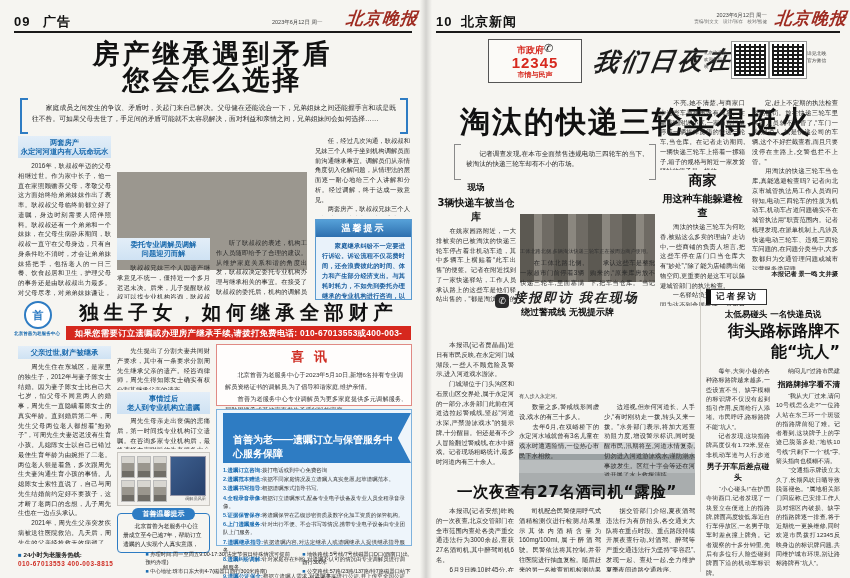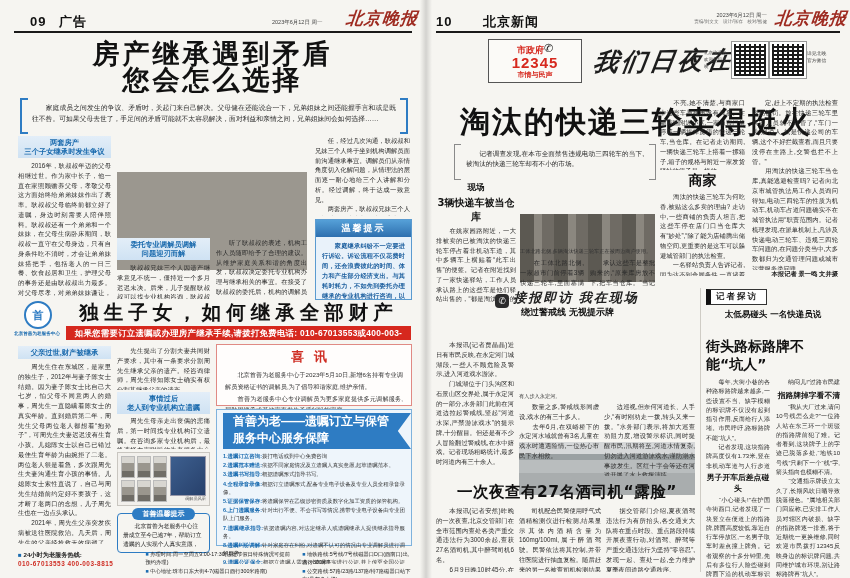--- a/index.html
+++ b/index.html
@@ -24,22 +24,22 @@
         line-height:1.25;padding:2px 0;}
   .tipbox{border:1px solid #5b9bd0;background:#e9f2fa;}
   .tipbox .tt{background:linear-gradient(#55a0d8,#2e6fae);color:#fff;font-weight:bold;
               font-size:9px;text-align:center;padding:2px 0;letter-spacing:2px;}
   .tipbox .tb{font-size:6.2px;line-height:1.6;color:#1b5e9e;font-weight:bold;
               padding:4px 6px;text-align:justify;white-space:pre-line;}
   .goodnews{border:1px solid #e08a84;background:#fffdfc;}
   .goodnews .gt{color:#cf2e24;font-weight:bold;font-size:13px;text-align:center;letter-spacing:10px;padding:3px 0 1px;}
   .goodnews .gb{font-size:6.2px;line-height:1.9;color:#333;padding:2px 8px;text-align:justify;white-space:pre-line;}
   .svc{background:#eef5fb;border:1px solid #7fb2dc;}
-  .svcttl{display:inline-block;background:#2e7cc3;color:#fff;font-weight:bold;font-size:12px;
-          padding:0 18px 2px 10px;clip-path:polygon(0 0,100% 0,93% 50%,100% 100%,0 100%);}
+  .svcttl{display:inline-block;background:#2e7cc3;color:#fff;font-weight:bold;font-size:10px;
+          padding:20px 18px 2px 10px;clip-path:polygon(0 0,100% 0,93% 50%,100% 100%,0 100%);}
   .svcitem{font-size:5.45px;line-height:1.45;text-align:justify;color:#333;margin:1.5px 0;}
   .svcitem b{color:#1b6cb0;}
   .redbar{background:#d6281e;color:#fff;font-weight:bold;text-align:center;}
   .fsq{color:#1b6cb0;font-weight:bold;}
   .fline{font-size:5.3px;line-height:1.6;color:#222;}
   .phone-red{color:#cf2e24;font-weight:bold;font-size:6.4px;letter-spacing:.5px;}
   
   .ph{overflow:hidden;position:relative;}
   .ph-crowd{background:
      radial-gradient(circle at 20% 75%, #6e6a63 0 6px, transparent 7px),
@@ -72,39 +72,39 @@
   .cert{background:linear-gradient(135deg,#3d5f8f,#27406b);border:.5px solid #99a;}
   .logo-ring{border:2.5px solid #2e7cc3;border-radius:50%;background:#fff;
              display:flex;align-items:center;justify-content:center;color:#2e7cc3;font-weight:900;font-size:11px;}
 </style>
 </head>
 <body>
 
 <div id="paper">
 
   <div class="abs" style="left:0;top:0;width:425px;height:578px;">
-    <div class="abs pgno" style="left:30px;top:13px;">
+    <div class="abs pgno" style="left:14px;top:13px;">
       <span>09</span>
       <span style="margin-left:8px;">广告</span>
     </div>
     <div class="abs date" style="left:272px;top:19px;">2023年6月12日 周一</div>
     <div class="abs masthead" style="left:346px;top:7px;font-size:17px;">北京晚报</div>
     <div class="abs rule" style="left:14px;top:31px;width:398px;"></div>
 
     <div class="abs hd" style="left:40px;top:36px;width:345px;text-align:center;font-size:27px;letter-spacing:3px;">房产继承遇到矛盾</div>
     <div class="abs hd" style="left:40px;top:62px;width:345px;text-align:center;font-size:27px;letter-spacing:3px;">您会怎么选择</div>
 
     <div class="abs cnr" style="left:20px;top:98px;width:364px;height:26px;">
       <div class="bt" style="font-size:6.8px;height:26px;">　　家庭成员之间发生的争议、矛盾时，关起门来自己解决。父母健在还能说合一下，兄弟姐妹之间还能握手言和或是既往不咎。可如果父母去世了，手足间的矛盾可能就不太容易解决，面对利益和亲情之间，兄弟姐妹间会如何选择……</div>
     </div>
 
     <div class="abs" style="left:18px;top:136px;width:93px;height:162px;">
       <div class="kick" style="font-size:7.3px;">
         <div>两套房产</div>
-        <div>三个子女继承时发生争议</div>
+        <div>永定河河道内有人玩命玩水</div>
       </div>
       <div class="bt" style="margin-top:3px;height:135px;">　　2016年，耿叔叔年迈的父母相继过世。作为家中长子，他一直在家照顾赡养父母，孝敬父母这方面始终给弟弟妹妹作出了表率。耿叔叔父母临终前都立好了遗嘱，身边时刻需要人陪伴照料。耿叔叔还有一个弟弟和一个妹妹，在父母生病卧床期间，耿叔叔一直守在父母身边，只有自身条件吃不消时，才会让弟弟妹妹搭把手，包括老人的一日三餐、饮食起居和卫生，护理父母的事务还是由耿叔叔出力最多。对父母尽孝，对弟弟妹妹谦让，耿叔叔一直如此。
 　　父母去世后留下了两套房产，分别位于朝阳区和西城区。起初，两套房产并未出租，直到去年三月，弟弟妹妹分别找上门来，耿叔叔在大哥主动的意愿下答应商量。今年1月份，弟弟说自己急需用一笔钱，因为数额不小，他提出将父母留下的两套房产全部出售变现的想法并告知了兄妹。耿叔叔兄妹三个人就房产出售问题各自坚持，最终因继承份额发生了分歧。</div>
     </div>
 
     <div class="abs ph ph-crowd" style="left:117px;top:136px;width:190px;height:98px;"></div>
 
     <div class="abs" style="left:117px;top:238px;width:93px;height:60px;">
       <div class="kick" style="font-size:7.3px;">
         <div>委托专业调解员调解</div>
@@ -201,21 +201,21 @@
         <div class="fline"><span class="fsq">■ </span><span>公交路线:57路/23路/137路/特7路磁器口站下车(见灰色大楼)</span></div>
       </div>
     </div>
   </div>
 
   <div class="abs gutter" style="left:420px;top:0;width:12px;height:578px;"></div>
 
   <div class="abs" style="left:432px;top:0;width:418px;height:578px;">
     <div class="abs pgno" style="left:4px;top:13px;">
       <span>10</span>
-      <span style="margin-left:26px;">北京新闻</span>
+      <span style="margin-left:4px;">北京新闻</span>
     </div>
     <div class="abs" style="left:255px;top:12px;width:80px;text-align:right;">
       <div class="date">2023年6月12日 周一</div>
       <div style="font-size:4.6px;color:#666;">责编/刘文文　设计/张存　校对/熊健</div>
     </div>
     <div class="abs masthead" style="left:343px;top:7px;font-size:17px;">北京晚报</div>
     <div class="abs rule" style="left:4px;top:31px;width:404px;"></div>
 
     <div class="abs govbox" style="left:56px;top:39px;width:92px;height:42px;">
       <div style="font-size:9px;font-weight:bold;line-height:1.15;margin-top:2px;">
@@ -246,20 +246,21 @@
     </div>
 
     <div class="abs ph ph-street" style="left:88px;top:178px;width:135px;height:68px;"></div>
     <div class="abs cap" style="left:88px;top:248px;width:135px;">工体北路北侧,多辆淘汰快递三轮车正在被周边商户使用。</div>
     <div class="abs bt" style="left:88px;top:258px;width:64px;height:28px;">　　在工体北路北侧,一家超市门前停着3辆快递三轮车,里面塞满了超市的货品,起初店员</div>
     <div class="abs bt" style="left:158px;top:258px;width:65px;height:28px;">　　承认这些车是整批购来的,“原来库房放不下,把车当仓库。”当记者问起车辆的来历,店员又说负责人</div>
 
     <div class="abs" style="left:228px;top:98px;width:85px;height:188px;">
       <div class="bt" style="height:72px;">　　不亮,她不清楚,与商家口中这些车与超市没有关系。在潘家园附近小区,一家超市门前停着一辆拆掉货箱的快递三轮车,当仓库。在记者走访期间,一辆快递三轮车上搭着一摞箱子,箱子的规格与附近一家发货驿站的箱子是一样的。</div>
       <div class="subhl" style="font-size:14px;margin-top:2px;">商家</div>
+      <div class="hd" style="font-size:10px;text-align:center;">用这种车能躲避检查</div>
       <div class="bt" style="margin-top:2px;height:84px;">　　淘汰的快递三轮车为何吃香,被贴这么多卖的理由? 走访中,一些商铺的负责人坦言,把这些车停在店门口当仓库大有“妙处”,“除了能为店铺腾出储物空间,更重要的是这车可以躲避城管部门的执法检查。
 　　一名驿站负责人告诉记者,因为达不到合同条件,一直堵着不能上路行驶,成规的货箱在商门口占合理货“门前三包”相关规</div>
     </div>
 
     <div class="abs" style="left:320px;top:98px;width:86px;height:188px;">
       <div class="bt" style="height:172px;">　　定,赶上不定期的执法检查容易被罚。放在快递三轮车里执法人员就不好管了,“车门一关,别说人,就是快递公司的车辆,这个不好拦截查看,而且只要没停在主路上,交警也拦不上管。”
 　　用淘汰的快递三轮车当仓库,真能逃避检查吗? 记者向北京市城管执法局工作人员询问得知,电动三四轮车的性质为机动车,机动车占道问题确实不在城管执法用“职责范围内。记者梳理发现,在派单机制上,凡涉及快递电动三轮车、违规三四轮车问题的,在问题分类当中,大多数都归为交通管理问题或城市运营服务类问题。
 　　市民呼吁,相关部门3应尽快上牌照管理,让违法者受到应有的处罚,也希望快递行业规范管起来,别让淘汰的快递三轮车变成占道仓库。</div>
       <div style="font-size:6.3px;font-weight:bold;text-align:right;color:#222;">本报记者 景一鸣 文并摄</div>
     </div>
@@ -281,21 +282,21 @@
     <div class="abs bt" style="left:4px;top:506px;width:78px;height:66px;">　　本报讯(记者安然)昨晚的一次夜查,北京交管部门在全市范围内查处各类严重交通违法行为3000余起,查获27名酒司机,其中醉驾司机6名。
 　　6月9日晚10时45分,在朝阳区砖角楼南里公交场站附近,一辆白色小轿车被交警拦下,司机摇下车窗的瞬间,民警闻到明显酒气,随即要求其下车接受检测。</div>
     <div class="abs bt" style="left:87px;top:506px;width:82px;height:66px;">　　司机配合民警使用呼气式酒精检测仪进行检测,结果显示其体内酒精含量为160mg/100ml,属于醉酒驾驶。民警依法将其控制,并带往医院进行抽血复检。随后赶来的另一名被查司机检测结果为100.7mg/100ml,同属醉酒驾驶,警方已对二人依法采取强制措施,案件正在进一步办理中。</div>
     <div class="abs bt" style="left:174px;top:506px;width:89px;height:66px;">　　据交管部门介绍,夏夜酒驾违法行为有所抬头,各交通支大队将在重点时段、重点路段持续开展夜查行动,对酒驾、醉驾等严重交通违法行为坚持“零容忍”,发现一起、查处一起,全力维护夏季夜间道路交通秩序。</div>
 
     <div class="abs vr" style="left:268px;top:288px;height:284px;"></div>
 
     <div class="abs" style="left:274px;top:285px;width:134px;height:290px;">
       <span class="visitlabel">记者探访</span>
       <div class="hd" style="text-align:center;font-size:8.5px;font-weight:bold;margin-top:4px;">太低易碰头 一名快递员说</div>
-      <div class="hd" style="text-align:left;font-size:14px;margin-top:17px;">街头路标路牌不能“坑人”</div>
+      <div class="hd" style="text-align:right;font-size:16px;margin-top:0;">街头路标路牌不能“坑人”</div>
       <div style="display:flex;gap:6px;margin-top:4px;height:228px;overflow:hidden;">
         <div style="width:64px;">
           <div class="bt" style="font-size:6px;height:92px;">　　每年,大街小巷的各种路标路牌越来越多,一些设置不当、缺字模糊的标识牌不仅没有起到指引作用,反而给行人添堵。市民呼吁,路标路牌不能“坑人”。
 　　记者发现,这块指路牌高度仅有1.73米,竖在非机动车道与人行步道之间的人行道上,不少行人走到这儿都要弯腰低头或者绕着走。</div>
           <div class="hd" style="font-size:7.8px;text-align:center;margin:2px 0;">男子开车后差点碰头</div>
           <div class="bt" style="font-size:6px;height:118px;">　　“小心碰头!”在护国寺街西口,记者发现了一块竖立在便道上的指路牌,牌面高度较低,靠近自行车停放区,一名男子取车时差点撞上牌角。记者观察的十多分钟里,先后有多位行人险些碰到牌面下沿的机动车标识牌。
 　　“这牌子位置太低了吧。”这位男子揉着脑袋对记者说,标识牌本来是方便大家的,现在反倒成了障碍物,希望有关部门尽快调整高度。</div>
         </div>
         <div style="width:64px;display:flex;flex-direction:column;">
           <div class="bt" style="font-size:6px;height:10px;">　　纳闷儿!”过路市民建议。</div>

